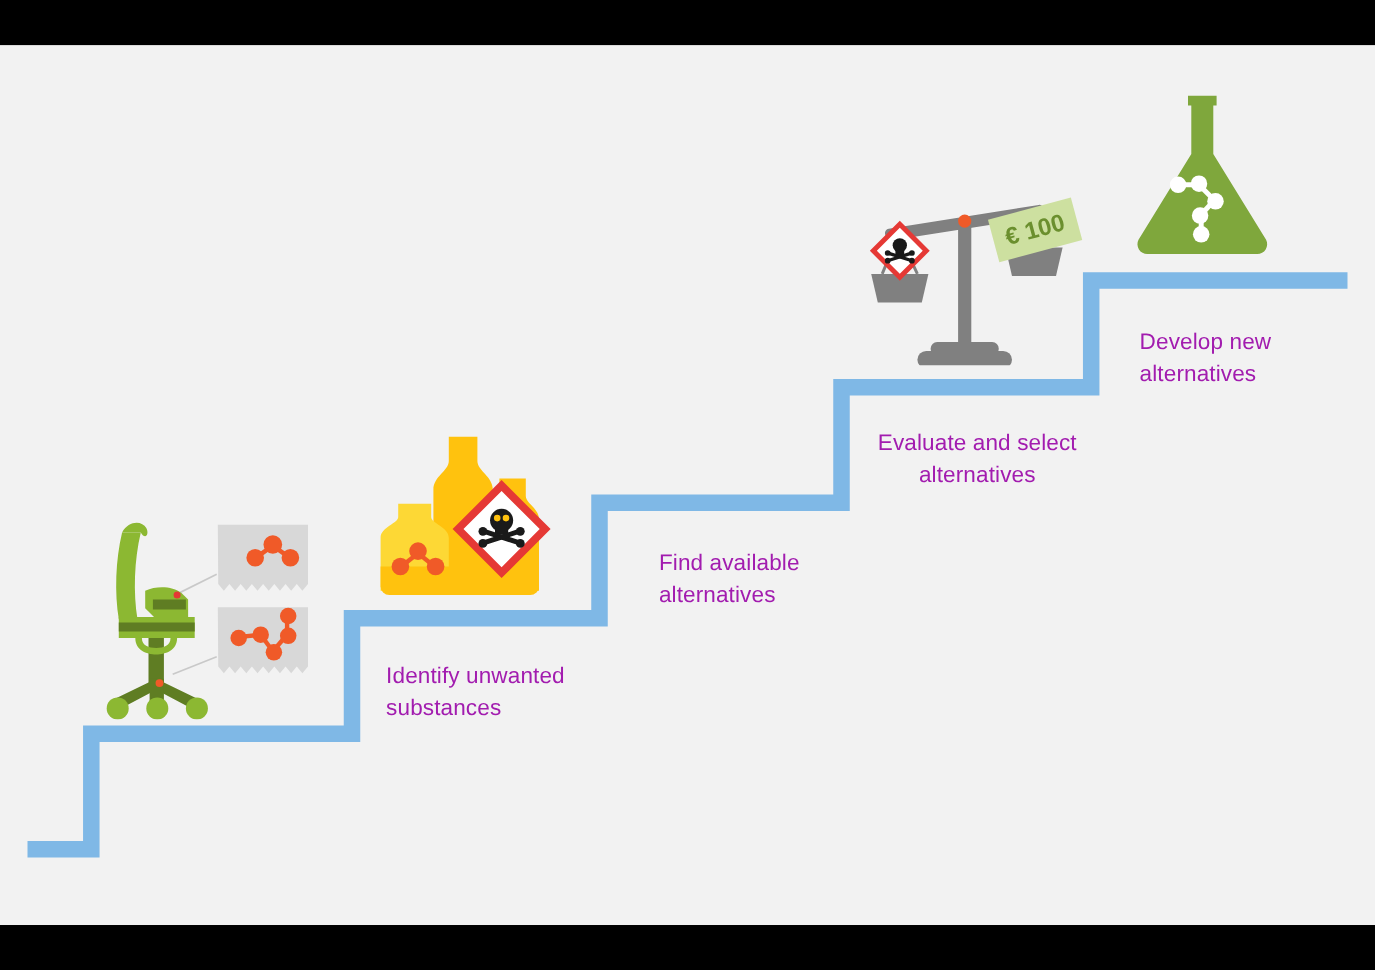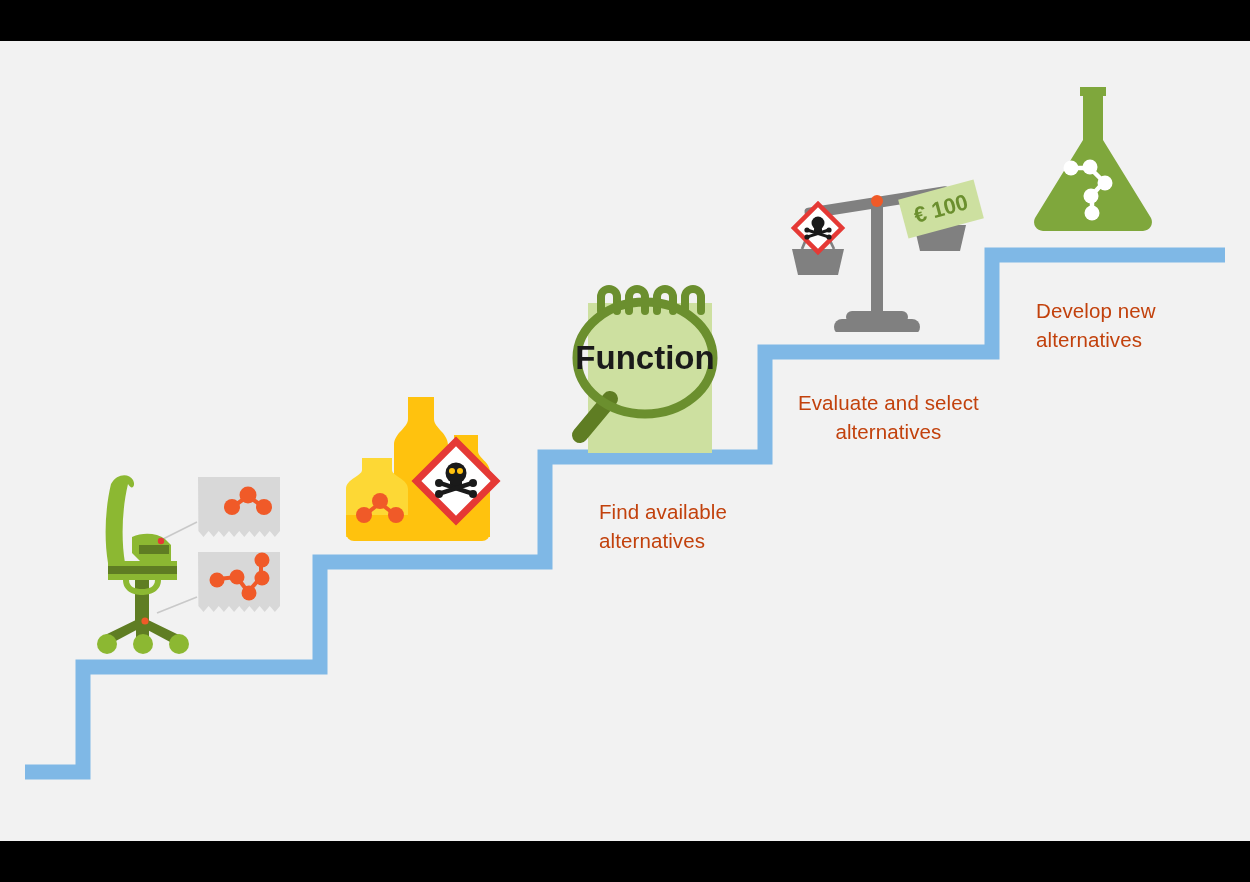--- a/index.html
+++ b/index.html
@@ -41,21 +41,21 @@
     position: absolute;
     left: 0; top: 0;
     width: 1250px;
     height: 800px;
   }
   .step-label {
     position: absolute;
     font-family: "Liberation Sans", sans-serif;
     font-size: 20.5px;
     line-height: 29px;
-    color: #c2410c;
+    color: #a21caf;
     letter-spacing: 0.1px;
     white-space: pre-line;
   }
   .icon-box {
     position: absolute;
   }
   .icon-box svg { display: block; }
 </style>
 </head>
 <body>
@@ -159,38 +159,20 @@
             <rect x="98" y="93" width="36" height="4.5" rx="2.2" transform="rotate(-18 116 95)"></rect>
             <circle cx="99" cy="90" r="4"></circle>
             <circle cx="133" cy="90" r="4"></circle>
             <circle cx="99" cy="101" r="4"></circle>
             <circle cx="133" cy="101" r="4"></circle>
           </g>
         </g>
       </svg>
     </div>
 
-    <div class="icon-box" style="left:568px; top:212px; width:155px; height:200px;">
-      <svg width="155" height="200" viewBox="0 0 155 200">
-
-        <rect x="20" y="50" width="124" height="158" fill="#cde0a0"></rect>
-
-        <g stroke="#6b8f2e" stroke-width="8" fill="none" stroke-linecap="round">
-          <path d="M33,58 v-14 a8,8 0 0 1 16,0 v14"></path>
-          <path d="M61,58 v-14 a8,8 0 0 1 16,0 v14"></path>
-          <path d="M89,58 v-14 a8,8 0 0 1 16,0 v14"></path>
-          <path d="M117,58 v-14 a8,8 0 0 1 16,0 v14"></path>
-        </g>
-
-        <line x1="42" y1="146" x2="12" y2="182" stroke="#5f7d23" stroke-width="16" stroke-linecap="round"></line>
-
-        <ellipse cx="77" cy="105" rx="68" ry="56" fill="none" stroke="#6b8f2e" stroke-width="9"></ellipse>
-        <text x="77" y="116" font-family="'Liberation Sans', sans-serif" font-size="33" font-weight="bold" fill="#1a1a1a" text-anchor="middle">Function</text>
-      </svg>
-    </div>
 
     <div class="icon-box" style="left:786px; top:126px; width:200px; height:165px;">
       <svg width="200" height="165" viewBox="0 0 200 165">
 
         <rect x="48" y="152" width="86" height="16" rx="8" fill="#808080"></rect>
         <rect x="60" y="144" width="62" height="12" rx="6" fill="#808080"></rect>
         <rect x="85" y="34" width="12" height="118" fill="#808080"></rect>
 
         <g transform="rotate(-9 91 36)">
           <rect x="18" y="30" width="146" height="11" rx="4" fill="#808080"></rect>
@@ -242,20 +224,22 @@
           <circle cx="39" cy="85" r="7.5"></circle>
           <circle cx="58" cy="84" r="7.5"></circle>
           <circle cx="73" cy="100" r="7.5"></circle>
           <circle cx="59" cy="113" r="7.5"></circle>
           <circle cx="60" cy="130" r="7.5"></circle>
         </g>
       </svg>
     </div>
 
 
+    <div class="step-label" style="left:351px; top:559px;">Identify unwanted
+substances</div>
 
     <div class="step-label" style="left:579px; top:456px;margin-left:20px;">Find available
 alternatives</div>
 
     <div class="step-label" style="left:798px; top:347px;text-align:center;">Evaluate and select
 alternatives</div>
 
     <div class="step-label" style="left:1036px; top:255px;">Develop new
 alternatives</div>
 

